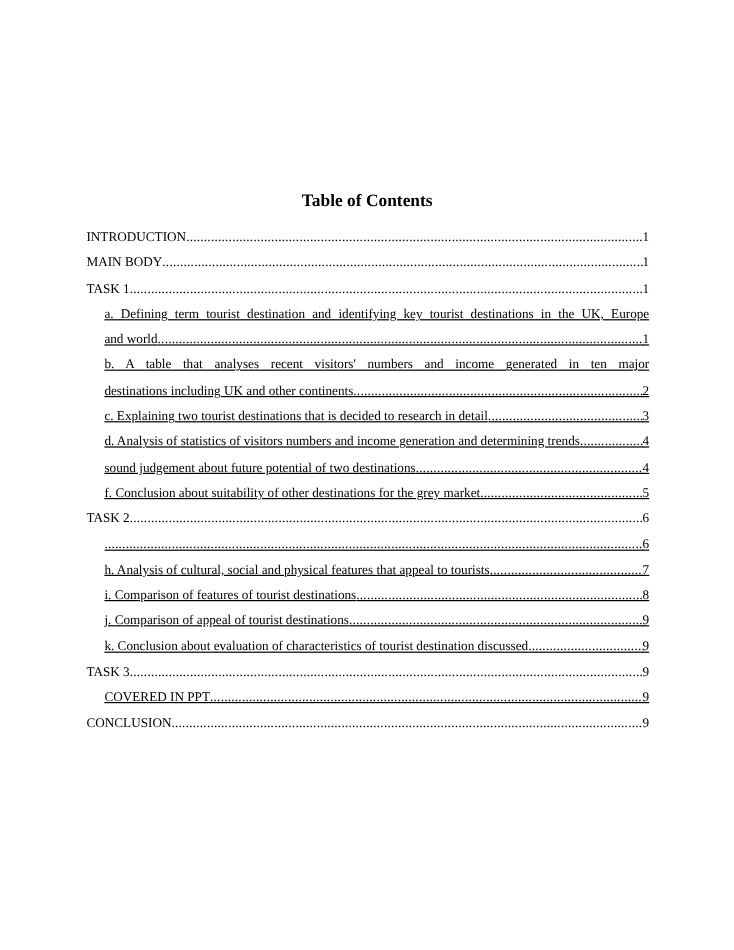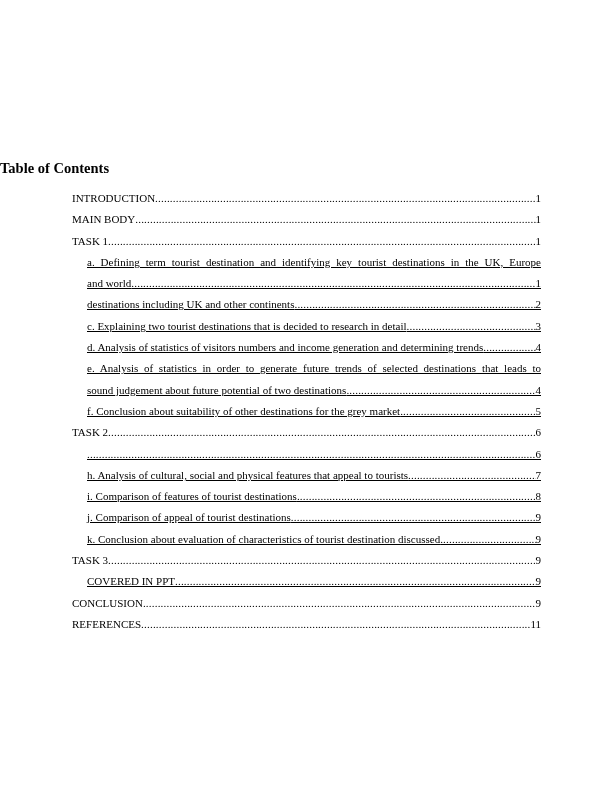--- a/index.html
+++ b/index.html
@@ -1,18 +1,18 @@
 <!DOCTYPE html>
 <html><head>
   <meta charset="utf-8">
   <style>
     html, body { margin: 0; padding: 0; background: #ffffff; }
     body { width: 612px; height: 792px; position: relative; overflow: hidden; font-family: "Liberation Serif", serif; color: #000; }
     .page { position: absolute; left: 0; top: 0; width: 612px; height: 792px; background: #fff; }
-    .title { position: absolute; top: 159px; left: 0; width: 612px; font-weight: bold; font-size: 14.5px; line-height: 18px; }
+    .title { position: absolute; top: 159px; left: 0; width: 612px; text-align: center; font-weight: bold; font-size: 14.5px; line-height: 18px; }
     .toc { position: absolute; top: 188px; left: 72px; width: 469px; }
     .entry { font-size: 11px; line-height: 21.3px; }
     .entry.level2 { padding-left: 15px; text-decoration: underline; }
     .row { display: flex; align-items: flex-start; white-space: nowrap; }
     .row .label { flex: 0 0 auto; }
     .row .leader { flex: 1 1 auto; overflow: hidden; white-space: nowrap; }
     .row .leader::before { content: "........................................................................................................................................................................................................................................"; letter-spacing: 0.2px; }
     .row .page-num { flex: 0 0 auto; }
     .wrap-first { text-align: justify; text-align-last: justify; white-space: normal; }
   </style>
@@ -51,20 +51,21 @@
     <div class="entry level2">
       <div class="wrap-first">a. Defining term tourist destination and identifying key tourist destinations in the UK, Europe</div>
       <div class="row">
           <span class="label">and world</span>
           <span class="leader"></span>
           <span class="page-num">1</span>
         </div>
     </div>
 
     <div class="entry level2">
+      <div class="wrap-first">b. A table that analyses recent visitors' numbers and income generated in ten major</div>
       <div class="row">
           <span class="label">destinations including UK and other continents</span>
           <span class="leader"></span>
           <span class="page-num">2</span>
         </div>
     </div>
 
     <div class="entry level2">
       <div class="row">
           <span class="label">c. Explaining two tourist destinations that is decided to research in detail</span>
@@ -75,21 +76,20 @@
 
     <div class="entry level2">
       <div class="row">
           <span class="label">d. Analysis of statistics of visitors numbers and income generation and determining trends</span>
           <span class="leader"></span>
           <span class="page-num">4</span>
         </div>
     </div>
 
     <div class="entry level2">
-      <div class="wrap-first">e. Analysis of statistics in order to generate future trends of selected destinations that leads to</div>
       <div class="row">
           <span class="label">sound judgement about future potential of two destinations</span>
           <span class="leader"></span>
           <span class="page-num">4</span>
         </div>
     </div>
 
     <div class="entry level2">
       <div class="row">
           <span class="label">f. Conclusion about suitability of other destinations for the grey market</span>
@@ -162,22 +162,15 @@
     </div>
 
     <div class="entry level1">
       <div class="row">
           <span class="label">CONCLUSION</span>
           <span class="leader"></span>
           <span class="page-num">9</span>
         </div>
     </div>
 
-    <div class="entry level1">
-      <div class="row">
-          <span class="label">REFERENCES</span>
-          <span class="leader"></span>
-          <span class="page-num">11</span>
-        </div>
-    </div>
 
   </div>
 </div>
 
 </body></html>

